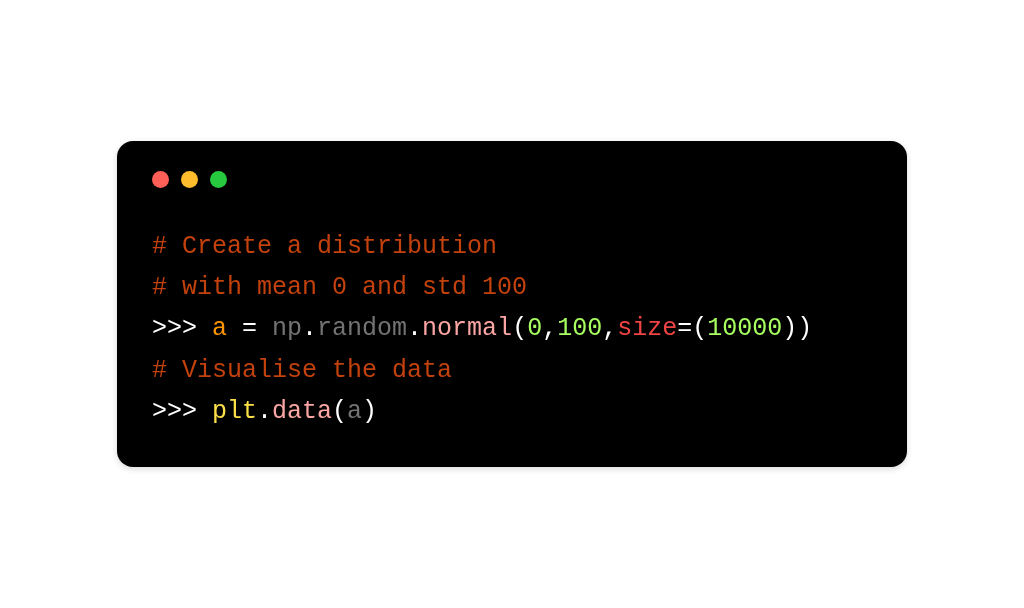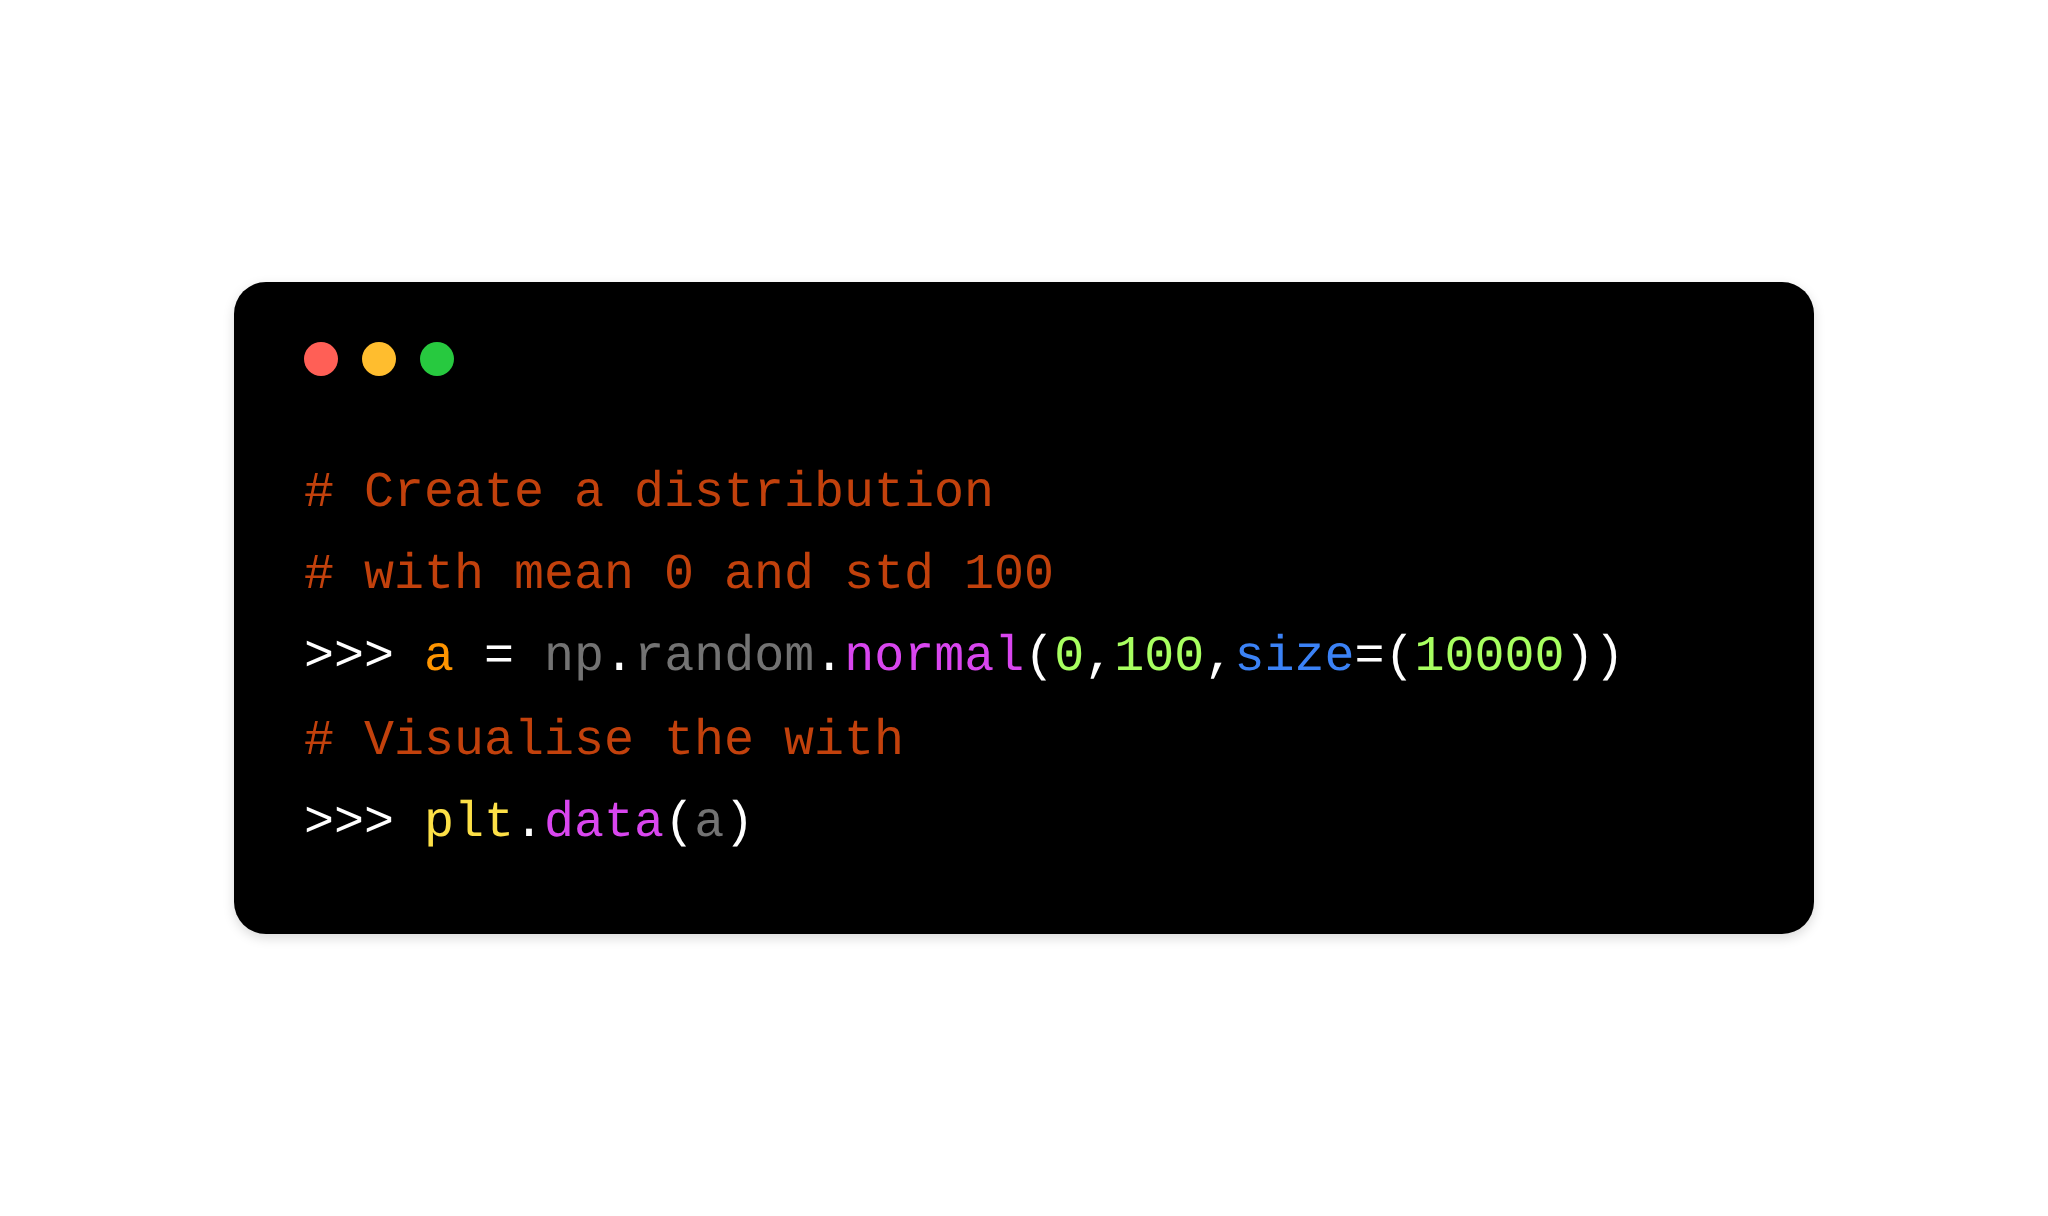--- a/index.html
+++ b/index.html
@@ -48,34 +48,34 @@
       white-space: pre-wrap;
       word-wrap: break-word;
     }
 
     .comment { color: #c2410c; }
     .prompt { color: #ffffff; }
     .variable { color: #ff9500; }
     .operator { color: #ffffff; }
     .module { color: #737373; }
     .dot { color: #ffffff; }
-    .method { color: #d946ef; }
+    .method { color: #fca5a5; }
     .paren { color: #ffffff; }
     .number { color: #a8ff60; }
     .comma { color: #ffffff; }
-    .keyword-arg { color: #3b82f6; }
+    .keyword-arg { color: #ef4444; }
     .plt { color: #fde047; }
   </style>
 </head>
 <body>
 
 <div class="terminal-window">
   <div class="window-controls">
     <div class="control-dot dot-red"></div>
     <div class="control-dot dot-yellow"></div>
     <div class="control-dot dot-green"></div>
   </div>
   <div class="code-area"><span class="comment"># Create a distribution</span>
 <span class="comment"># with mean 0 and std 100</span>
 <span class="prompt">&gt;&gt;&gt; </span><span class="variable">a</span><span class="operator"> = </span><span class="module">np</span><span class="dot">.</span><span class="module">random</span><span class="dot">.</span><span class="method">normal</span><span class="paren">(</span><span class="number">0</span><span class="comma">,</span><span class="number">100</span><span class="comma">,</span><span class="keyword-arg">size</span><span class="operator">=</span><span class="paren">(</span><span class="number">10000</span><span class="paren">)</span><span class="paren">)</span>
-<span class="comment"># Visualise the with</span>
+<span class="comment"># Visualise the data</span>
 <span class="prompt">&gt;&gt;&gt; </span><span class="plt">plt</span><span class="dot">.</span><span class="method">data</span><span class="paren">(</span><span class="module">a</span><span class="paren">)</span></div>
 </div>
 
 </body></html>

